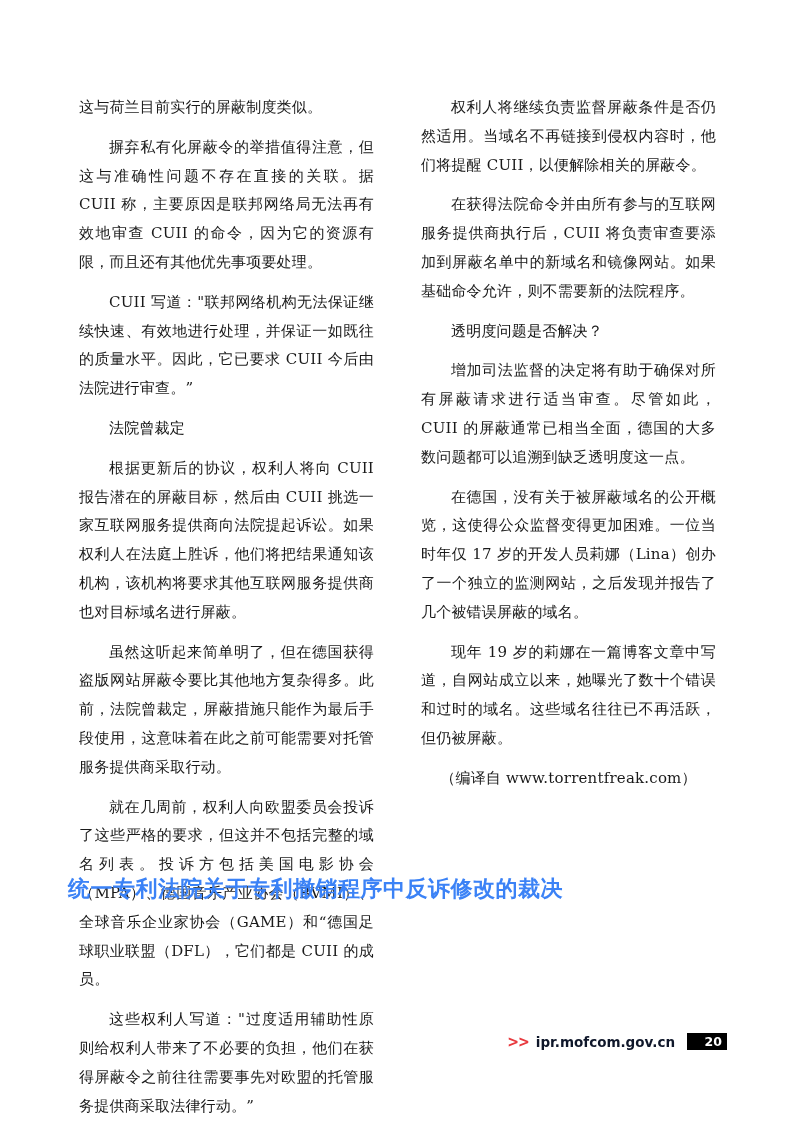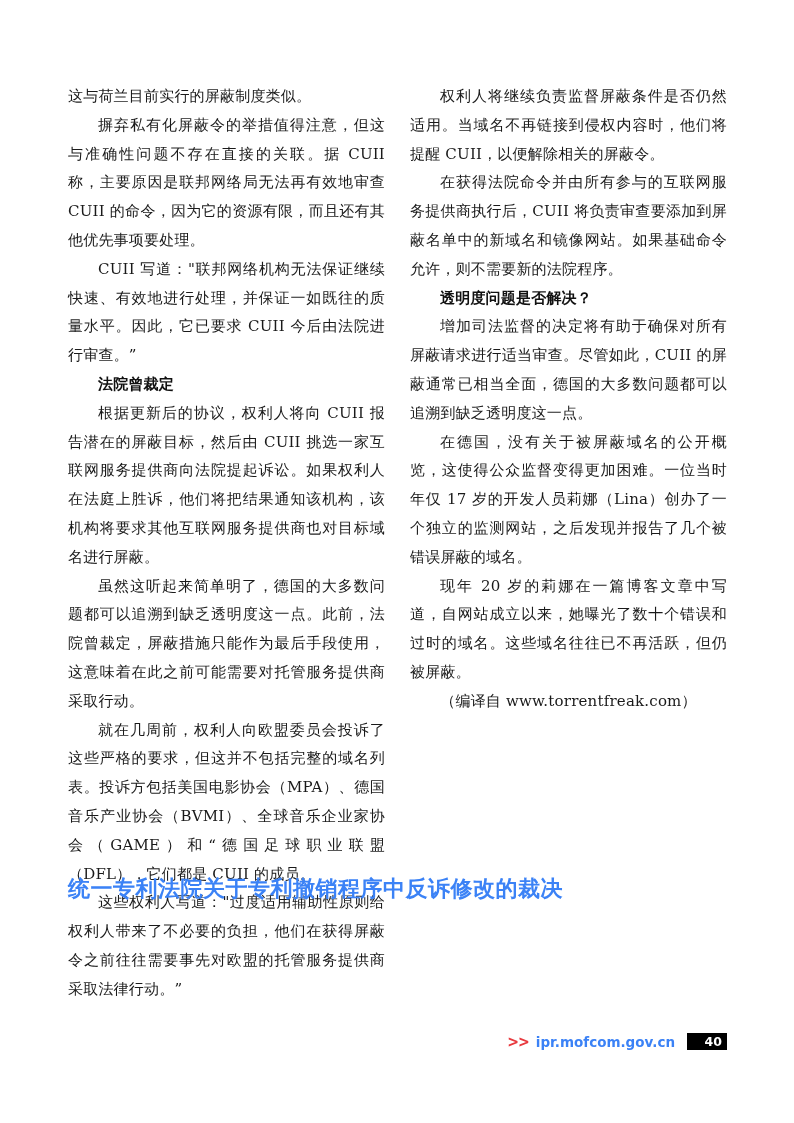--- a/index.html
+++ b/index.html
@@ -22,26 +22,26 @@
     gap: 25px;
   }
   .col {
     width: 317px;
     font-size: 15px;
     line-height: 28.8px;
     text-align: justify;
     text-justify: inter-ideograph;
     letter-spacing: 0.2px;
   }
-  .col p { margin: 0; }
+  .col p { margin: 11px; }
   .para { text-indent: 2em; }
   .cont { text-indent: 0; }
   .subhead {
     font-family: "DejaVu Sans", sans-serif;
-    font-weight: bold;
+    font-weight: normal;
     text-indent: 2em;
     color: #111111;
   }
   .credit { text-align: center; text-indent: 0; }
   .section-heading {
     position: absolute;
     left: 68px;
     top: 874px;
     width: 660px;
     font-family: "DejaVu Sans", sans-serif;
@@ -64,21 +64,21 @@
     color: #e8393e;
     font-weight: bold;
     font-size: 14px;
     letter-spacing: -1px;
     margin-right: 7px;
     transform: scaleY(1.1);
   }
   .footer-url {
     font-weight: bold;
     font-size: 13.5px;
-    color: #3b82f6;
+    color: #0f172a;
     margin-right: 12px;
   }
   .pagenum-badge {
     background: #000000;
     color: #ffffff;
     width: 40px;
     height: 17px;
     font-size: 12.5px;
     font-weight: bold;
     display: flex;
@@ -93,38 +93,38 @@
 <div class="page">
 
   <div class="columns">
 
     <div class="col">
       <p class="cont">这与荷兰目前实行的屏蔽制度类似。</p>
       <p class="para">摒弃私有化屏蔽令的举措值得注意，但这与准确性问题不存在直接的关联。据 CUII 称，主要原因是联邦网络局无法再有效地审查 CUII 的命令，因为它的资源有限，而且还有其他优先事项要处理。</p>
       <p class="para">CUII 写道："联邦网络机构无法保证继续快速、有效地进行处理，并保证一如既往的质量水平。因此，它已要求 CUII 今后由法院进行审查。”</p>
       <p class="subhead">法院曾裁定</p>
       <p class="para">根据更新后的协议，权利人将向 CUII 报告潜在的屏蔽目标，然后由 CUII 挑选一家互联网服务提供商向法院提起诉讼。如果权利人在法庭上胜诉，他们将把结果通知该机构，该机构将要求其他互联网服务提供商也对目标域名进行屏蔽。</p>
-      <p class="para">虽然这听起来简单明了，德国的大多数问题都可以追溯到缺乏透明度这一点。此前，法院曾裁定，屏蔽措施只能作为最后手段使用，这意味着在此之前可能需要对托管服务提供商采取行动。</p>
+      <p class="para">虽然这听起来简单明了，但在德国获得盗版网站屏蔽令要比其他地方复杂得多。此前，法院曾裁定，屏蔽措施只能作为最后手段使用，这意味着在此之前可能需要对托管服务提供商采取行动。</p>
       <p class="para">就在几周前，权利人向欧盟委员会投诉了这些严格的要求，但这并不包括完整的域名列表。投诉方包括美国电影协会（MPA）、德国音乐产业协会（BVMI）、全球音乐企业家协会（GAME）和“德国足球职业联盟（DFL），它们都是 CUII 的成员。</p>
       <p class="para">这些权利人写道："过度适用辅助性原则给权利人带来了不必要的负担，他们在获得屏蔽令之前往往需要事先对欧盟的托管服务提供商采取法律行动。”</p>
     </div>
 
     <div class="col">
       <p class="para">权利人将继续负责监督屏蔽条件是否仍然适用。当域名不再链接到侵权内容时，他们将提醒 CUII，以便解除相关的屏蔽令。</p>
       <p class="para">在获得法院命令并由所有参与的互联网服务提供商执行后，CUII 将负责审查要添加到屏蔽名单中的新域名和镜像网站。如果基础命令允许，则不需要新的法院程序。</p>
       <p class="subhead">透明度问题是否解决？</p>
       <p class="para">增加司法监督的决定将有助于确保对所有屏蔽请求进行适当审查。尽管如此，CUII 的屏蔽通常已相当全面，德国的大多数问题都可以追溯到缺乏透明度这一点。</p>
       <p class="para">在德国，没有关于被屏蔽域名的公开概览，这使得公众监督变得更加困难。一位当时年仅 17 岁的开发人员莉娜（Lina）创办了一个独立的监测网站，之后发现并报告了几个被错误屏蔽的域名。</p>
-      <p class="para">现年 20 岁的莉娜在一篇博客文章中写道，自网站成立以来，她曝光了数十个错误和过时的域名。这些域名往往已不再活跃，但仍被屏蔽。</p>
+      <p class="para">现年 19 岁的莉娜在一篇博客文章中写道，自网站成立以来，她曝光了数十个错误和过时的域名。这些域名往往已不再活跃，但仍被屏蔽。</p>
       <p class="credit">（编译自 www.torrentfreak.com）</p>
     </div>
 
   </div>
 
   <h1 class="section-heading">统一专利法院关于专利撤销程序中反诉修改的裁决</h1>
 
   <div class="footer">
     <span class="chevron">&gt;&gt;</span>
     <span class="footer-url">ipr.mofcom.gov.cn</span>
-    <span class="pagenum-badge">40</span>
+    <span class="pagenum-badge">20</span>
   </div>
 
 </div>
 
 </body></html>

